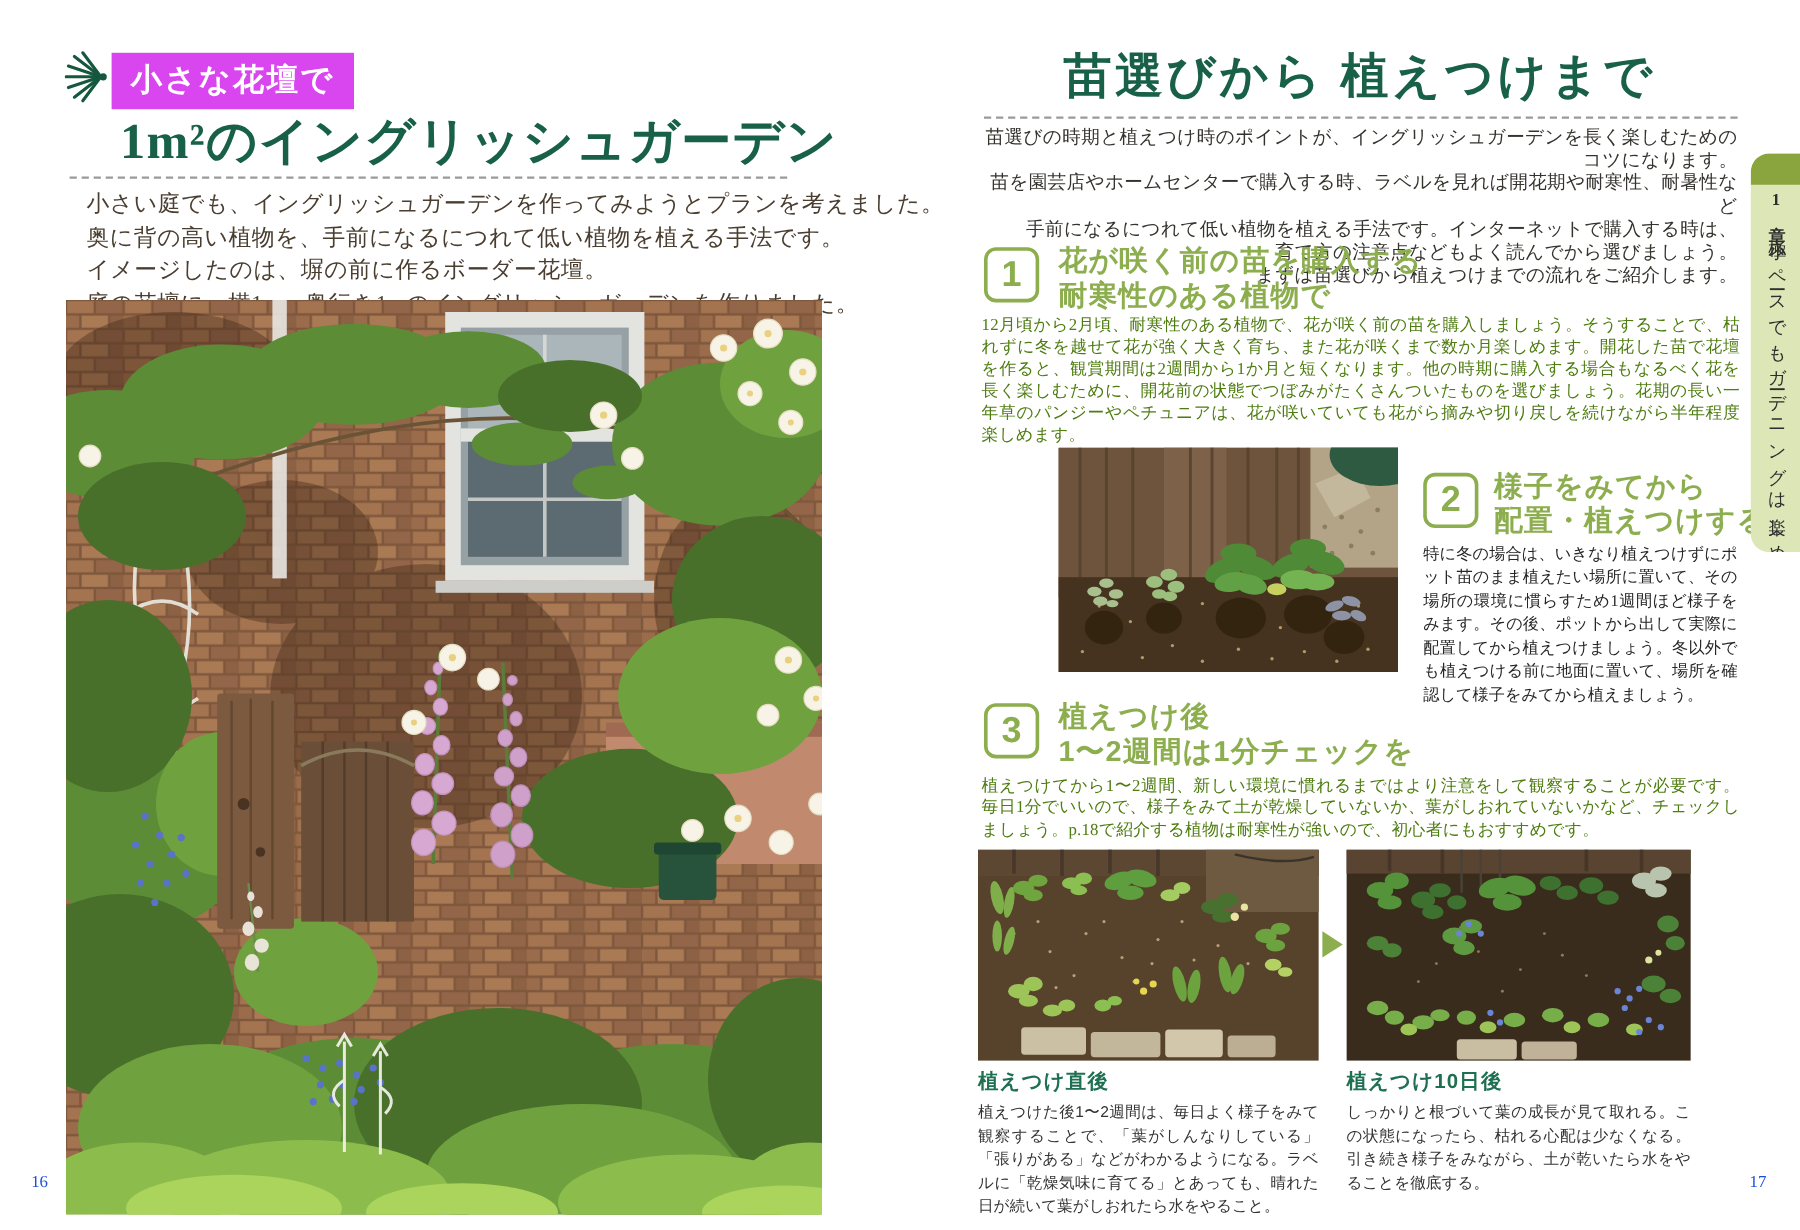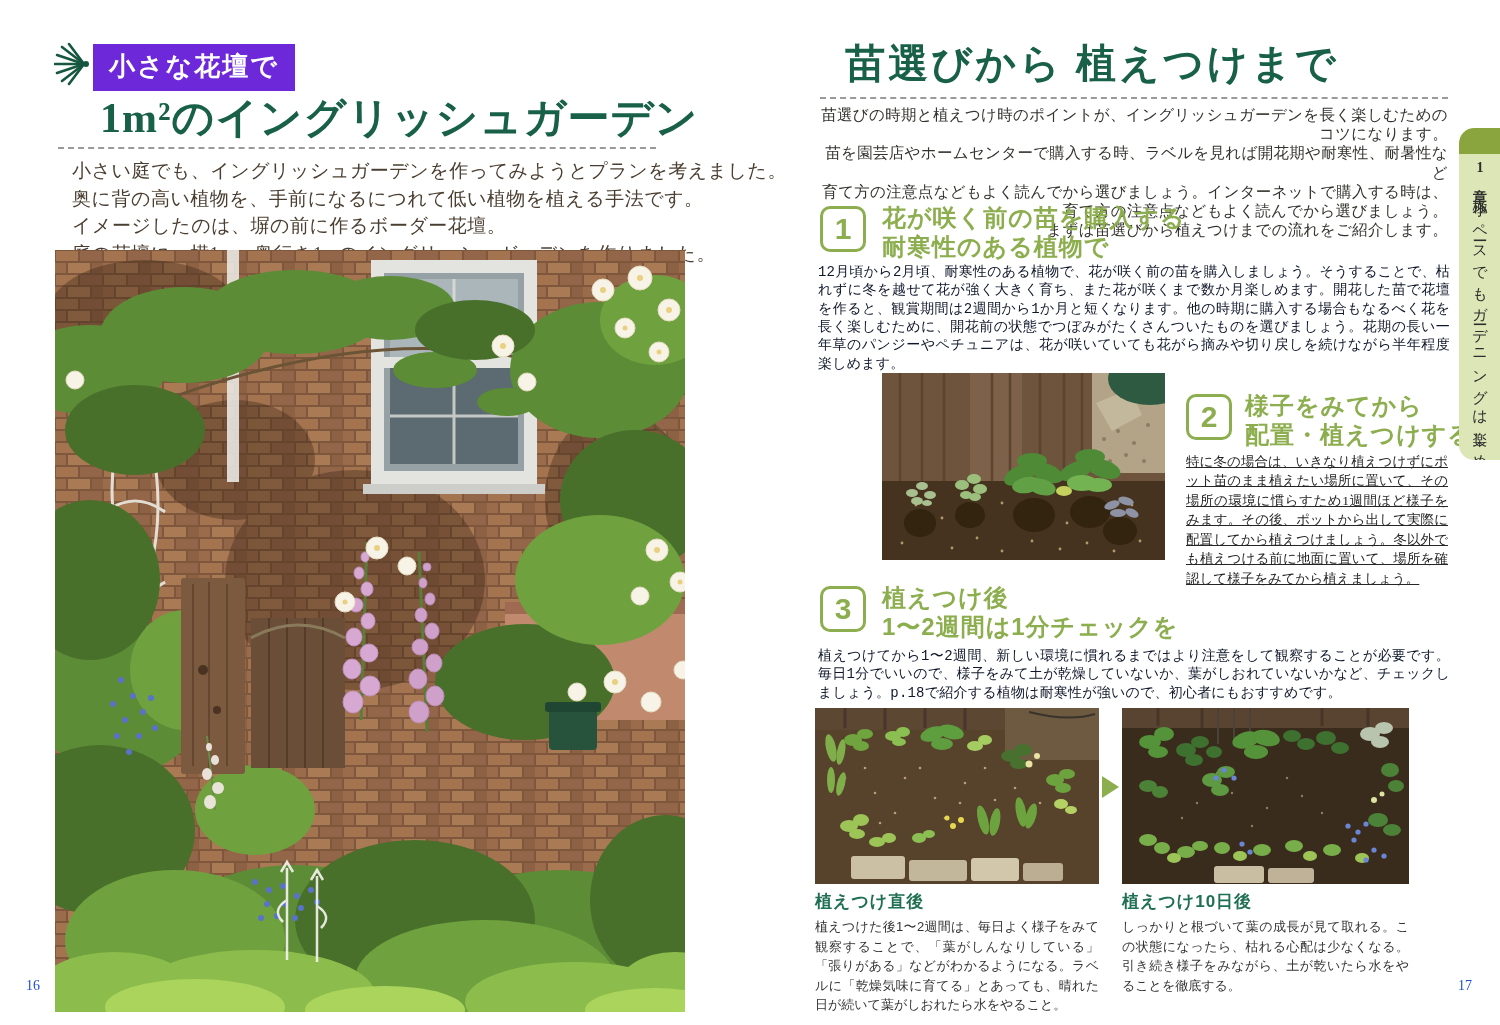--- a/index.html
+++ b/index.html
@@ -2,32 +2,32 @@
 <html lang="ja"><head>
 <meta charset="utf-8">
 <style>
   html,body{margin:0;padding:0;background:#ffffff;}
   .mincho{font-family:"Liberation Serif","DejaVu Serif",serif;}
   .gothic{font-family:"Liberation Sans","DejaVu Sans",sans-serif;}
   #spread{position:relative;width:1500px;height:1025px;background:#fff;overflow:hidden;}
   .abs{position:absolute;}
 
   
-  .badge{background:#6d28d9;color:#fff;font-weight:bold;font-size:26px;padding:5px 16px 7px;letter-spacing:2px;}
+  .badge{background:#d946ef;color:#fff;font-weight:bold;font-size:26px;padding:5px 16px 7px;letter-spacing:2px;}
   .big-title{color:#186048;font-size:42px;font-weight:600;letter-spacing:1px;white-space:nowrap;}
   .dashline{border-top:2px dashed #9a9a9a;}
   .intro-l{color:#4a3e31;font-size:19px;line-height:1.45;letter-spacing:.5px;white-space:nowrap;}
 
   
   .r-title{color:#186048;font-size:40px;font-weight:600;letter-spacing:3px;text-align:center;white-space:nowrap;}
   .intro-r{color:#35332e;font-size:15.5px;line-height:1.24;text-align:right;letter-spacing:.3px;}
   .stepnum{width:46px;height:46px;border:3px solid #8cae4e;border-radius:10px;color:#8cae4e;
            font-size:30px;font-weight:bold;display:flex;align-items:center;justify-content:center;box-sizing:border-box;}
   .stephead{color:#8cae4e;font-size:24px;font-weight:bold;line-height:1.2;letter-spacing:1px;white-space:nowrap;}
-  .stepbody{color:#0f172a;font-size:14px;line-height:1.31;text-align:justify;letter-spacing:.2px;font-family:Liberation Mono, monospace;}
+  .stepbody{color:#4d7c0f;font-size:14px;line-height:1.31;text-align:justify;letter-spacing:.2px;}
   .stepbody2{color:#262626;font-size:13.5px;line-height:1.44;text-align:justify;}
   .cap-title{color:#1f6f52;font-size:17px;font-weight:bold;letter-spacing:1px;}
   .cap-body{color:#333;font-size:13px;line-height:1.5;text-align:justify;margin-top:4px;}
   .pagenum{color:#1d4ed8;font-size:14px;}
   .arrow-right{width:0;height:0;border-left:17px solid #8cae4e;border-top:11px solid transparent;border-bottom:11px solid transparent;}
 
   
   .side-tab{width:41px;height:332px;background:#dce6b6;border-radius:15px 0 0 15px;overflow:hidden;}
   .side-tab .cap{height:26px;background:#8aa43e;border-radius:15px 0 0 0;}
   .tab-vert{writing-mode:vertical-rl;text-orientation:upright;color:#2d2d2d;margin:0 auto;display:block;text-align:center;}
@@ -281,28 +281,28 @@
 
       <g>
         <rect x="494" y="458" width="48" height="42" rx="4" fill="#27523c"></rect>
         <rect x="490" y="452" width="56" height="10" rx="3" fill="#1f4632"></rect>
       </g>
     </svg>
   </div>
 
   <div class="abs mincho pagenum" style="left:26px;top:978px;">16</div>
 
-  <div class="abs mincho r-title" style="left:777px;top:36px;width:630px;text-align:center;">苗選びから 植えつけまで</div>
+  <div class="abs mincho r-title" style="left:818px;top:36px;width:630px;text-align:center;">苗選びから 植えつけまで</div>
 
   <div class="abs dashline" style="left:820px;top:97px;width:628px;"></div>
 
   <div class="abs mincho intro-r" style="left:820px;top:105px;width:628px;">
     <div>苗選びの時期と植えつけ時のポイントが、イングリッシュガーデンを長く楽しむためのコツになります。</div>
     <div>苗を園芸店やホームセンターで購入する時、ラベルを見れば開花期や耐寒性、耐暑性など</div>
-    <div>育て方の注意点などもよく読んでから選びましょう。インターネットで購入する時は、</div>
+    <div>手前になるにつれて低い植物を植える手法です。インターネットで購入する時は、</div>
     <div>育て方の注意点などもよく読んでから選びましょう。</div>
     <div>まずは苗選びから植えつけまでの流れをご紹介します。</div>
   </div>
 
   <div class="abs gothic stepnum" style="left:820px;top:206px;">1</div>
   <div class="abs gothic stephead" style="left:882px;top:204px;">
     <div>花が咲く前の苗を購入する</div>
     <div>耐寒性のある植物で</div>
   </div>
   <div class="abs mincho stepbody" style="left:818px;top:263px;width:632px;">12月頃から2月頃、耐寒性のある植物で、花が咲く前の苗を購入しましょう。そうすることで、枯れずに冬を越せて花が強く大きく育ち、また花が咲くまで数か月楽しめます。開花した苗で花壇を作ると、観賞期間は2週間から1か月と短くなります。他の時期に購入する場合もなるべく花を長く楽しむために、開花前の状態でつぼみがたくさんついたものを選びましょう。花期の長い一年草のパンジーやペチュニアは、花が咲いていても花がら摘みや切り戻しを続けながら半年程度楽しめます。</div>
@@ -398,21 +398,21 @@
           </g>
       </g>
     </svg>
   </div>
 
   <div class="abs gothic stepnum" style="left:1186px;top:394px;">2</div>
   <div class="abs gothic stephead" style="left:1245px;top:392px;">
     <div>様子をみてから</div>
     <div>配置・植えつけする</div>
   </div>
-  <div class="abs mincho stepbody2" style="left:1186px;top:452px;width:262px;text-decoration:underline;">特に冬の場合は、いきなり植えつけずにポット苗のまま植えたい場所に置いて、その場所の環境に慣らすため1週間ほど様子をみます。その後、ポットから出して実際に配置してから植えつけましょう。冬以外でも植えつける前に地面に置いて、場所を確認して様子をみてから植えましょう。</div>
+  <div class="abs mincho stepbody2" style="left:1186px;top:452px;width:262px;">特に冬の場合は、いきなり植えつけずにポット苗のまま植えたい場所に置いて、その場所の環境に慣らすため1週間ほど様子をみます。その後、ポットから出して実際に配置してから植えつけましょう。冬以外でも植えつける前に地面に置いて、場所を確認して様子をみてから植えましょう。</div>
 
   <div class="abs gothic stepnum" style="left:820px;top:586px;">3</div>
   <div class="abs gothic stephead" style="left:882px;top:584px;">
     <div>植えつけ後</div>
     <div>1〜2週間は1分チェックを</div>
   </div>
   <div class="abs mincho stepbody" style="left:818px;top:647px;width:632px;">植えつけてから1〜2週間、新しい環境に慣れるまではより注意をして観察することが必要です。毎日1分でいいので、様子をみて土が乾燥していないか、葉がしおれていないかなど、チェックしましょう。p.18で紹介する植物は耐寒性が強いので、初心者にもおすすめです。</div>
 
   <div class="abs" style="left:815px;top:708px;">
     <svg class="photo" width="284" height="176" viewBox="0 0 284 176">

